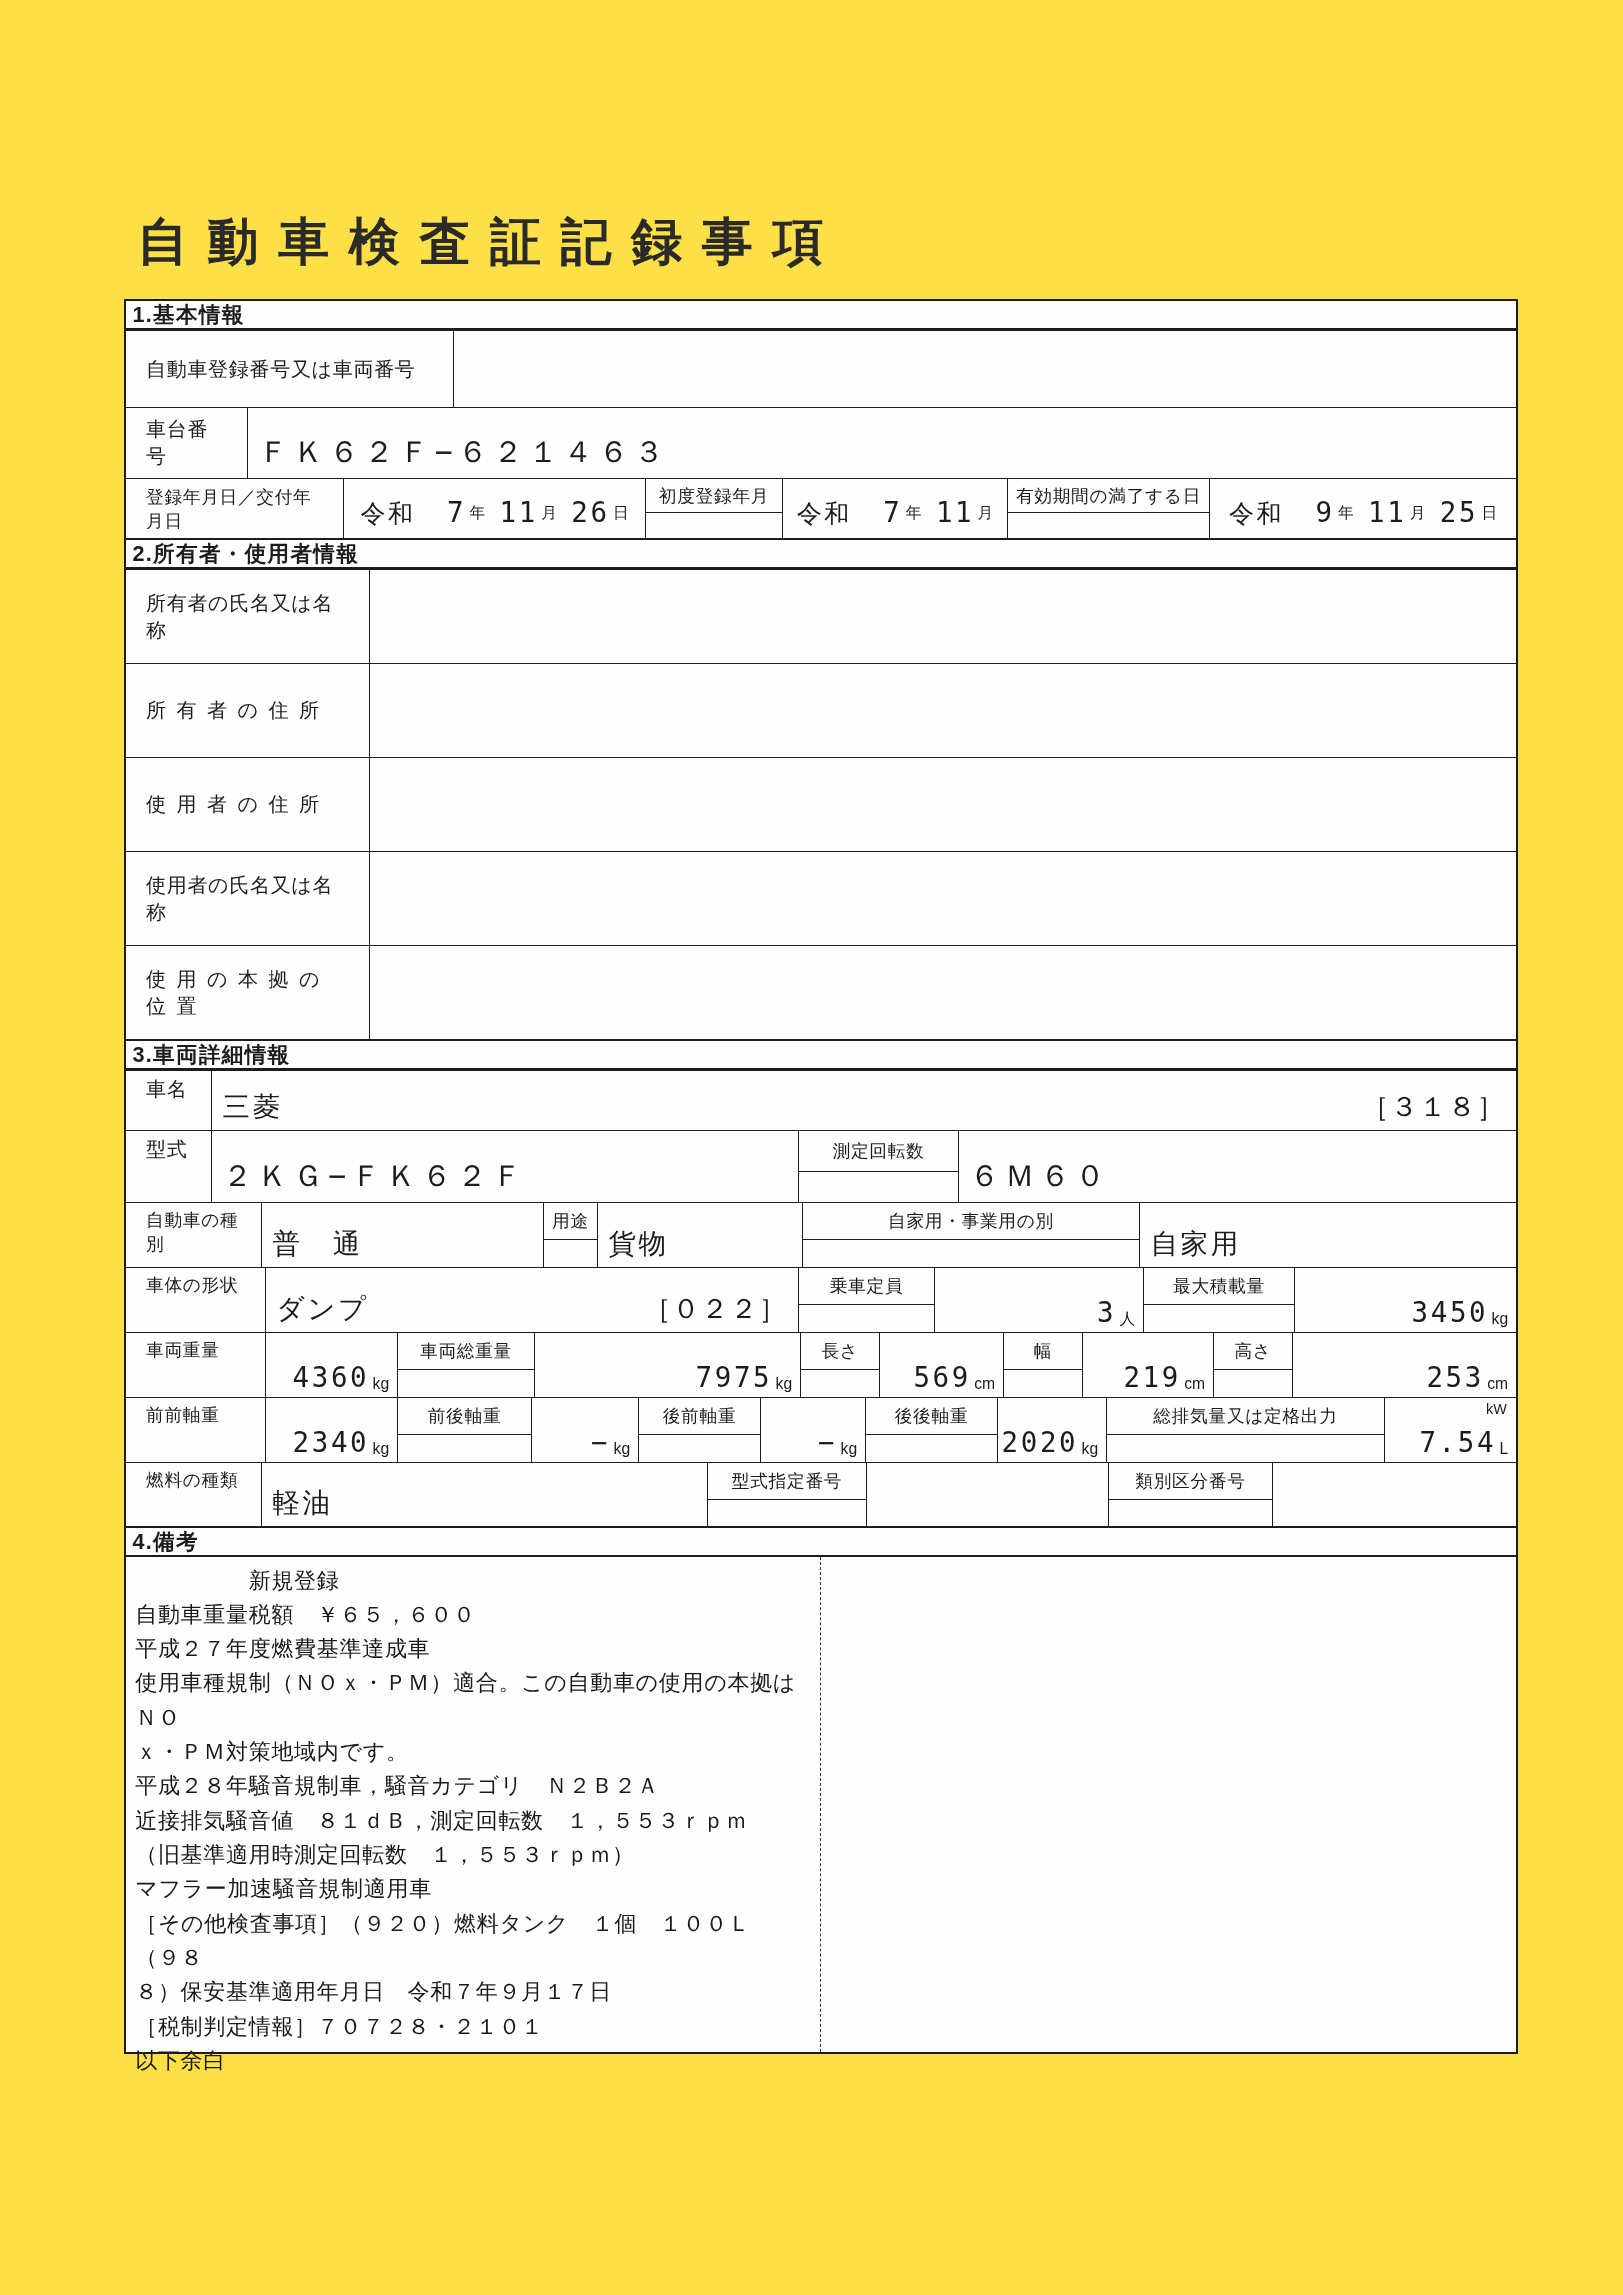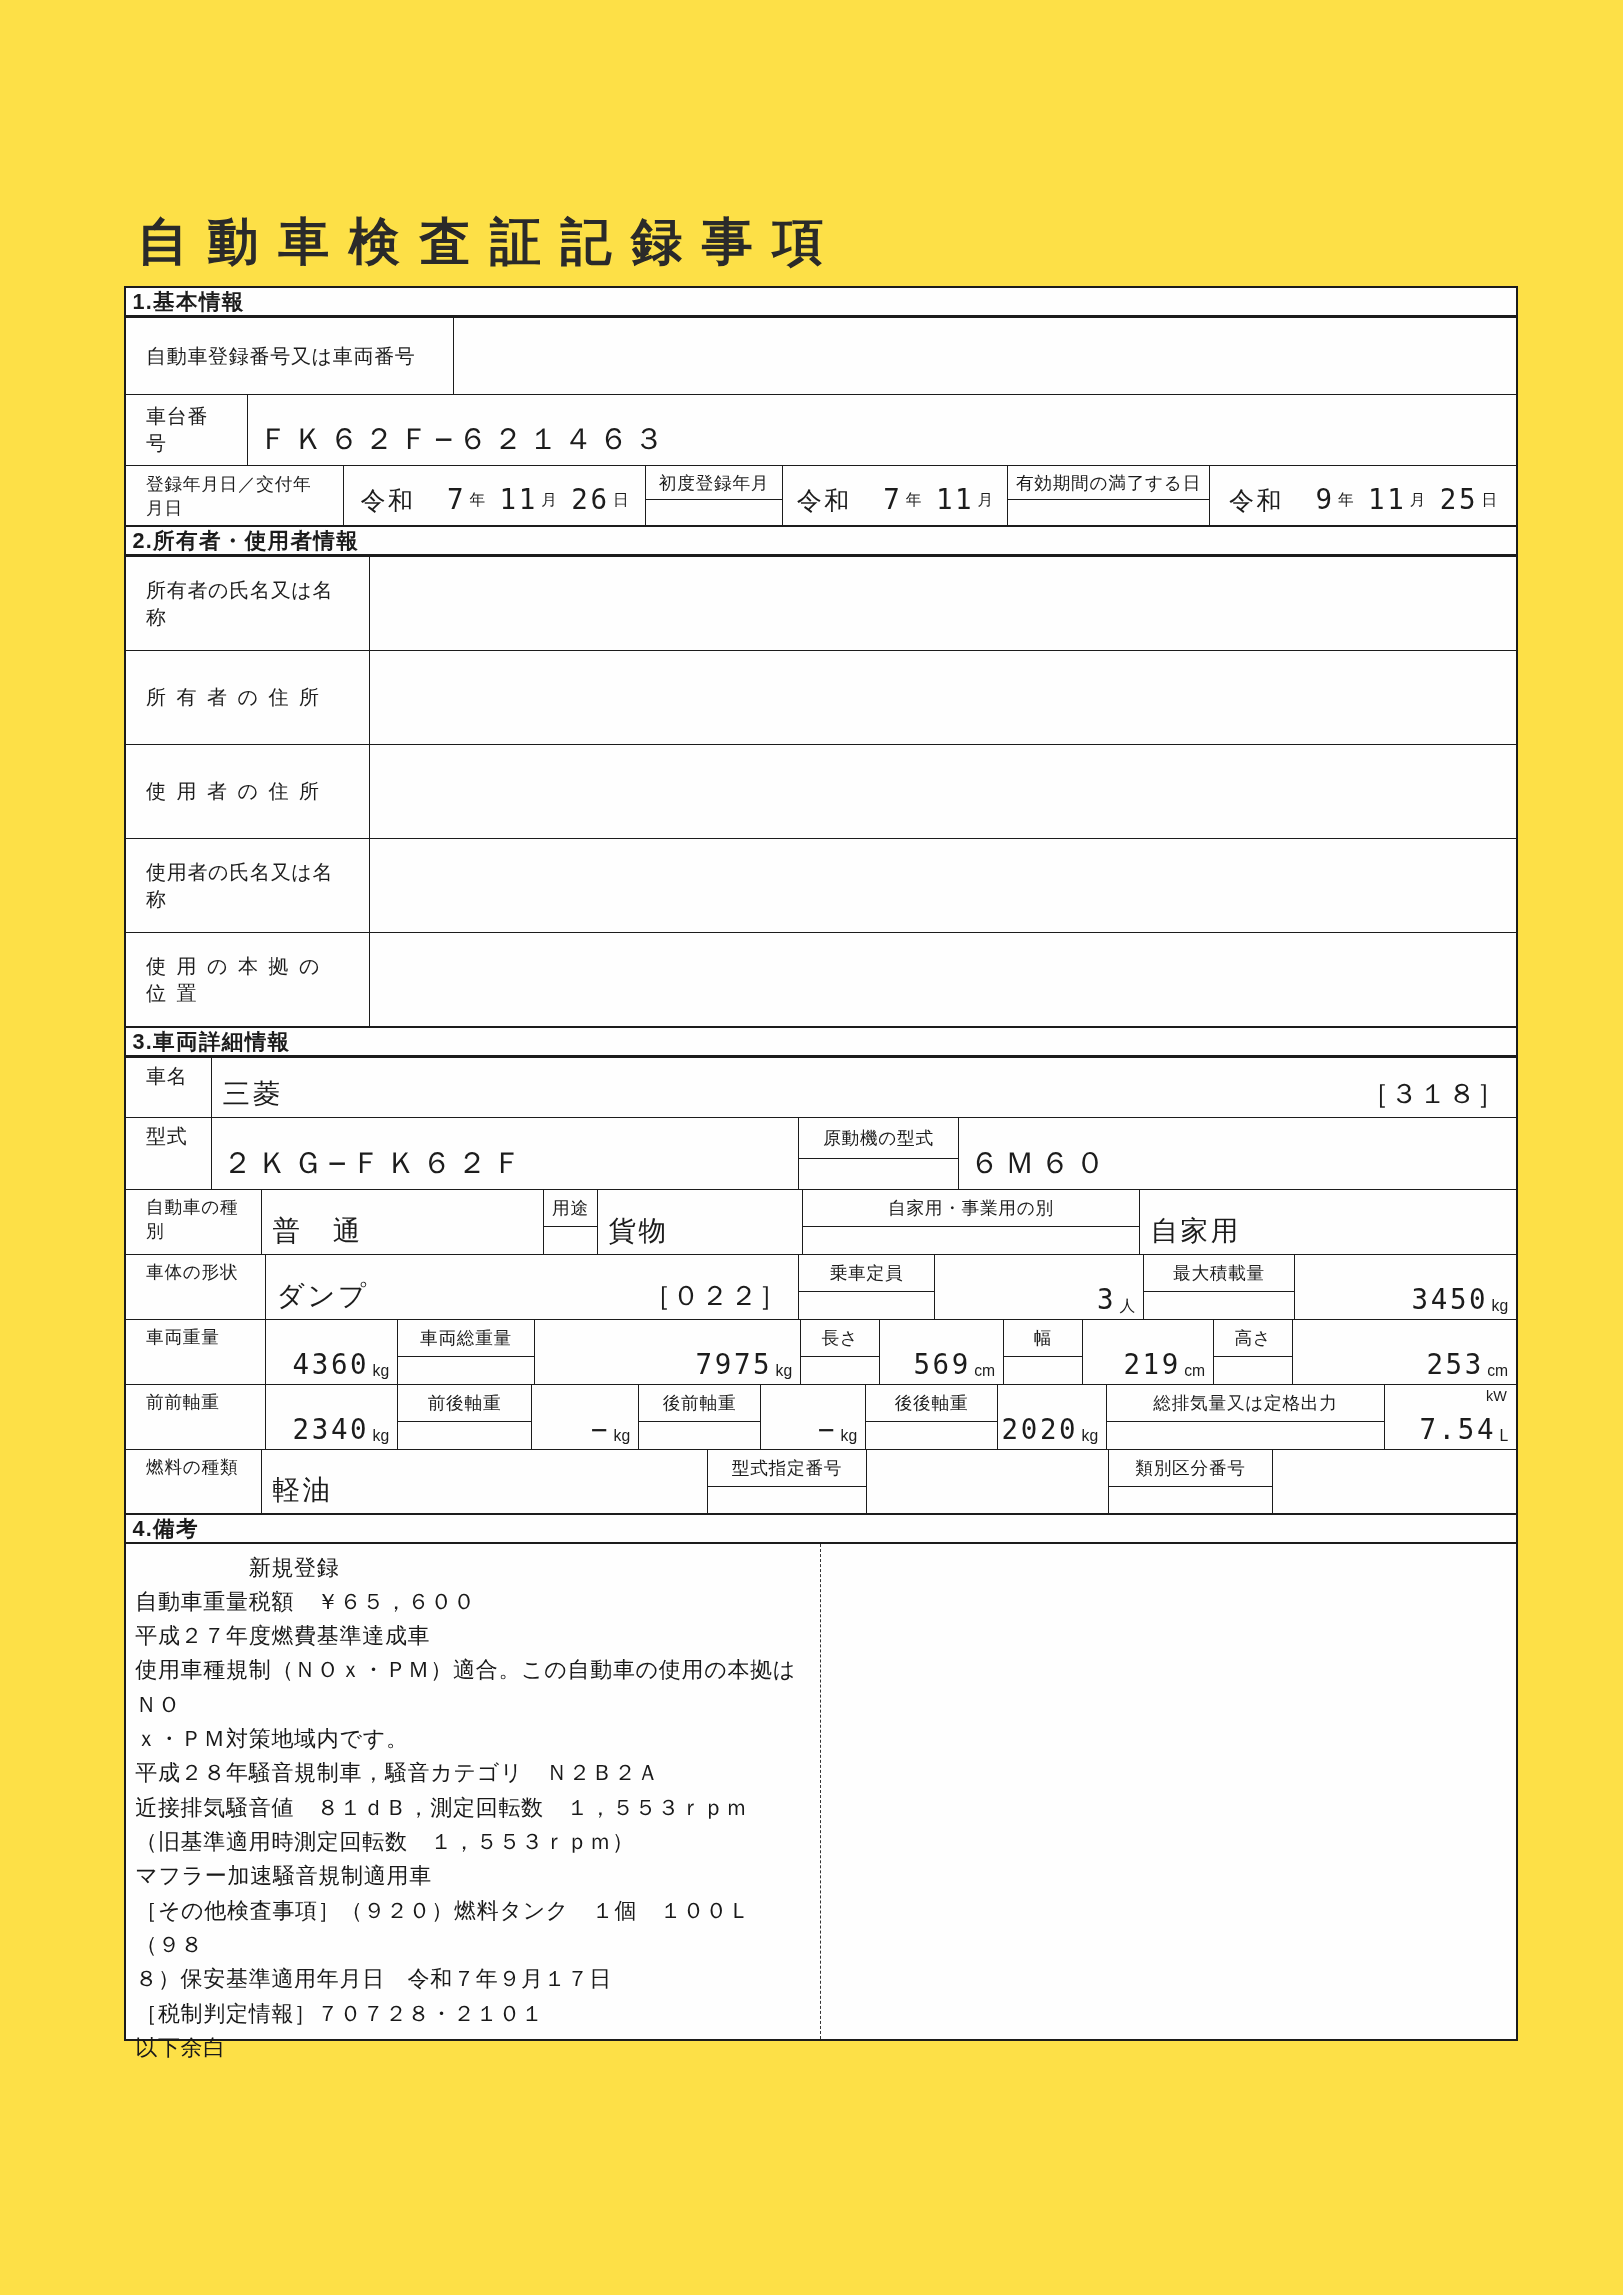--- a/index.html
+++ b/index.html
@@ -11,21 +11,21 @@
   *{box-sizing:border-box;margin:0;padding:0;}
   body{background:#ffffff;font-family:var(--sans);color:var(--ink);}
   .sheet{position:relative;width:1623px;height:2295px;background:#fde047;overflow:hidden;}
   .title{
     position:absolute;left:137px;top:208px;
     font-family:var(--serif);font-weight:bold;
     font-size:51px;letter-spacing:19.6px;color:#2a2a2a;white-space:nowrap;
   }
   .form{position:absolute;left:124px;top:286px;width:1394px;}
   .sec{border:2px solid var(--ink);margin-top:-2px;background:#fefefe;}
-  .sec:first-child{margin-top:0;}
+  .sec:first-child{margin-top:13px;}
   .sec-head{
     height:29px;display:flex;align-items:center;
     border-bottom:2px solid var(--ink);
     font-size:21.6px;font-weight:bold;padding:0 6.5px;letter-spacing:1.3px;
   }
   .row{display:flex;border-top:1.3px solid var(--ink);}
   .row:first-of-type{border-top:none;}
   .cell{position:relative;border-left:1.3px solid var(--ink);flex:0 0 auto;}
   .cell:first-child{border-left:none;}
   .grow{flex:1 1 auto;}
@@ -156,21 +156,21 @@
           <span class="code">［３１８］</span>
         </div>
       </div>
 
       <div class="row" style="height:72px">
         <div class="cell lab top" style="width:85px">型式</div>
         <div class="cell vtext" style="width:587px">
           <span class="vmono">２ＫＧ−ＦＫ６２Ｆ</span>
         </div>
         <div class="cell tagonly" style="width:160px">
-          <div class="tag">原動機の型式</div>
+          <div class="tag">測定回転数</div>
         </div>
         <div class="cell grow vtext">
           <span class="vmono">６Ｍ６０</span>
         </div>
       </div>
 
       <div class="row" style="height:65px">
         <div class="cell lab top small" style="width:135px">自動車の種別</div>
         <div class="cell vtext" style="width:282px">普　通</div>
         <div class="cell tagonly" style="width:54px">

